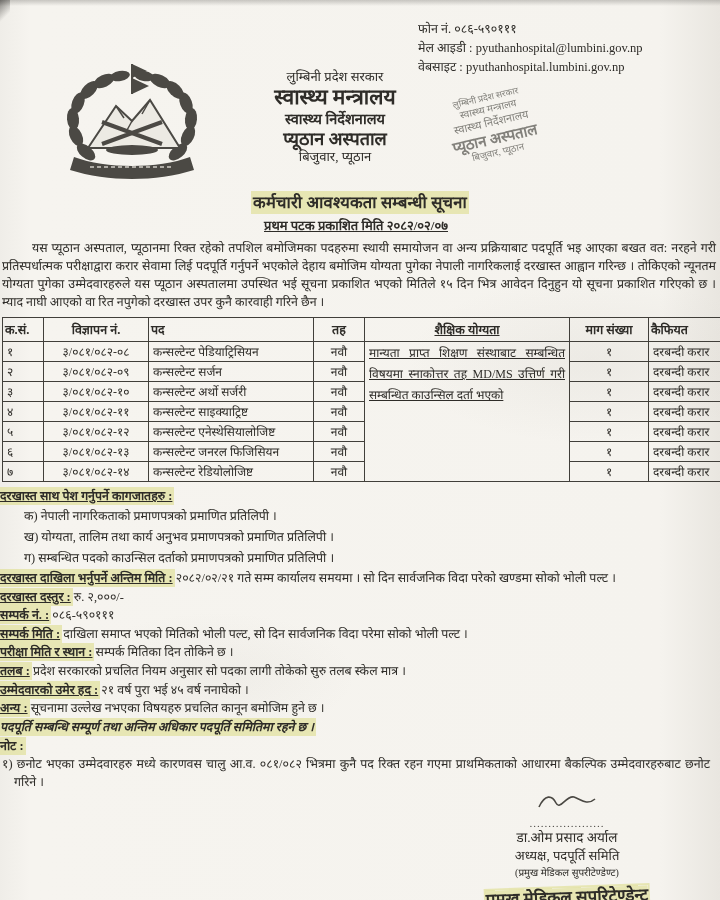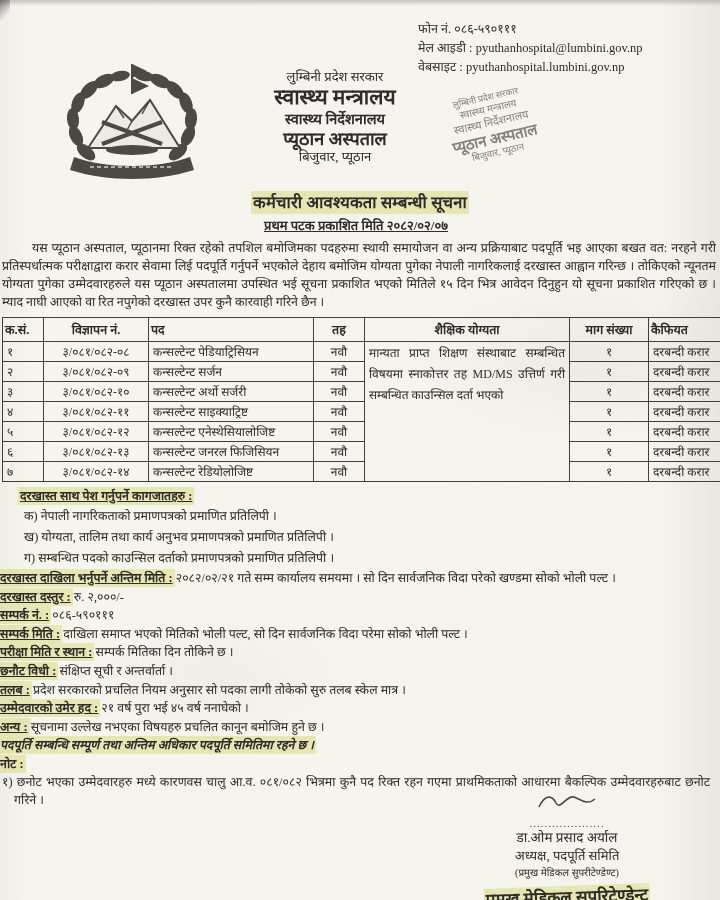--- a/index.html
+++ b/index.html
@@ -34,24 +34,24 @@
   .title-row{text-align:center;}
   .title-row .t{font-weight:bold;font-size:16.5px;letter-spacing:.2px;}
   .published{text-align:center;padding-right:8px;font-weight:bold;font-size:13px;margin-top:3px;}
   .published .p{text-decoration:underline;}
   .intro{margin:5px 4px 0 2px;text-align:justify;font-size:12.4px;line-height:18px;text-indent:30px;}
   table.vac{border-collapse:collapse;margin:6px 3px 0 2px;width:714px;table-layout:fixed;}
   table.vac th,table.vac td{border:1.2px solid #413f3a;padding:1px 4px;font-size:12px;overflow:hidden;}
   table.vac th{font-size:12.5px;padding:3px 2px;}
   .c-sn{width:36px;text-align:left;} .c-ad{width:100px;text-align:center;}
   .c-post{width:160px;text-align:left;} .c-lvl{width:46px;text-align:center;}
-  .c-qual{width:200px;} .c-qty{width:74px;text-align:center;} .c-rem{width:84px;text-align:left;}
+  .c-qual{width:200px;text-decoration:underline;} .c-qty{width:74px;text-align:center;} .c-rem{width:84px;text-align:left;}
   td.qual{vertical-align:top;text-align:justify;line-height:21px;padding:2px 6px;font-size:12.2px;}
   .sections{margin:4px 4px 0 0;font-size:12.4px;}
-  .sec-head{font-weight:bold;line-height:20px;padding-left:20px;}
+  .sec-head{font-weight:bold;line-height:20px;}
   .sec-head .u{text-decoration:underline;}
   .doc-item{line-height:21px;padding-left:24px;}
   .detail{line-height:18.6px;}
   .detail .lbl{font-weight:bold;text-decoration:underline;}
   .authority{font-weight:bold;font-style:italic;line-height:19px;}
   .note-head{font-weight:bold;line-height:18px;}
   .note-item{line-height:18px;text-align:justify;padding-left:14px;text-indent:-12px;margin-right:6px;}
   .sign{position:absolute;right:18px;top:792px;width:270px;text-align:center;font-size:13px;line-height:1.45;}
   .sig-line{color:#4a4843;font-size:11px;letter-spacing:1px;line-height:10px;}
   .sig-name{font-size:13.5px;}
@@ -222,24 +222,20 @@
     </div>
     <div class="detail">
       <span class="lbl hl">सम्पर्क मिति :</span>
       <span>दाखिला समाप्त भएको मितिको भोली पल्ट, सो दिन सार्वजनिक विदा परेमा सोको भोली पल्ट ।</span>
     </div>
     <div class="detail">
       <span class="lbl hl">परीक्षा मिति र स्थान :</span>
       <span>सम्पर्क मितिका दिन तोकिने छ ।</span>
     </div>
     <div class="detail">
-      <span class="lbl hl">छनौट विधी :</span>
-      <span>संक्षिप्त सूची र अन्तर्वार्ता ।</span>
-    </div>
-    <div class="detail">
       <span class="lbl hl">तलब :</span>
       <span>प्रदेश सरकारको प्रचलित नियम अनुसार सो पदका लागी तोकेको सुरु तलब स्केल मात्र ।</span>
     </div>
     <div class="detail">
       <span class="lbl hl">उम्मेदवारको उमेर हद :</span>
       <span>२१ वर्ष पुरा भई ४५ वर्ष ननाघेको ।</span>
     </div>
     <div class="detail">
       <span class="lbl hl">अन्य :</span>
       <span>सूचनामा उल्लेख नभएका विषयहरु प्रचलित कानून बमोजिम हुने छ ।</span>

